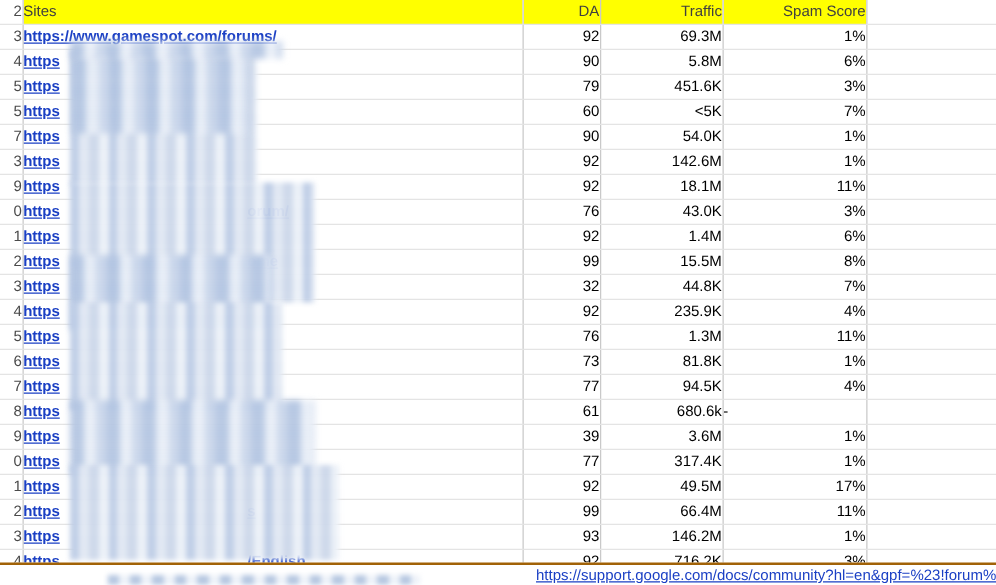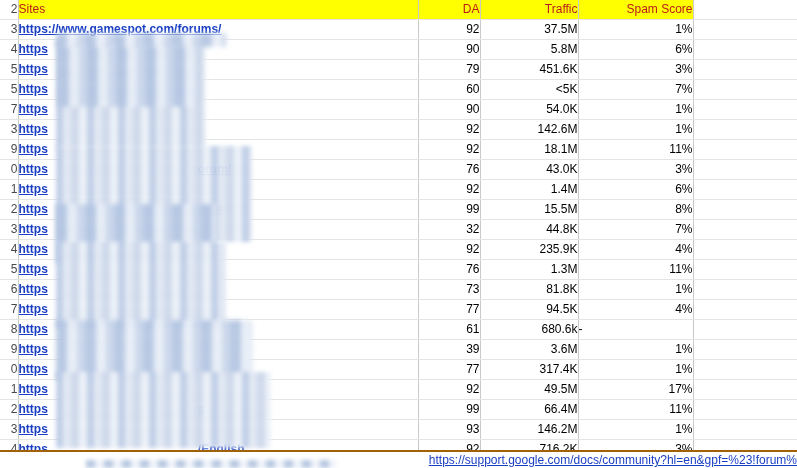--- a/index.html
+++ b/index.html
@@ -52,21 +52,21 @@
     background: #ffffff;
     color: #4a4a4a;
     font-size: 11px;
     text-align: right;
     padding-right: 2px;
     border-right: 1px solid #b9b9b9;
   }
   .hdr {
     background: #ffff00;
     font-weight: bold;
-    color: #b91c1c;
+    color: #404040;
     padding-left: 4px;
     border-bottom: 1px solid #9a9a00;
   }
   .hdr.num { padding-left: 14px; }
   .cell-site {
     padding-left: 4px;
     position: relative;
   }
   .link {
     color: #1a3fc4;
@@ -150,21 +150,21 @@
           <td class="hdr">Sites</td>
           <td class="hdr num">DA</td>
           <td class="hdr num">Traffic</td>
           <td class="hdr num">Spam Score</td>
           <td class="tail"></td>
         </tr>
         <tr>
           <td class="rownum">3</td>
           <td class="cell-site"><span class="link">https://www.gamespot.com/forums/</span></td>
           <td class="num">92</td>
-          <td class="num">37.5M</td>
+          <td class="num">69.3M</td>
           <td class="num">1%</td>
           <td class="tail"></td>
         </tr>
         <tr>
           <td class="rownum">4</td>
           <td class="cell-site"><span class="link">https</span><span class="link plain" style="margin-left: 150px;"></span></td>
           <td class="num">90</td>
           <td class="num">5.8M</td>
           <td class="num">6%</td>
           <td class="tail"></td>

